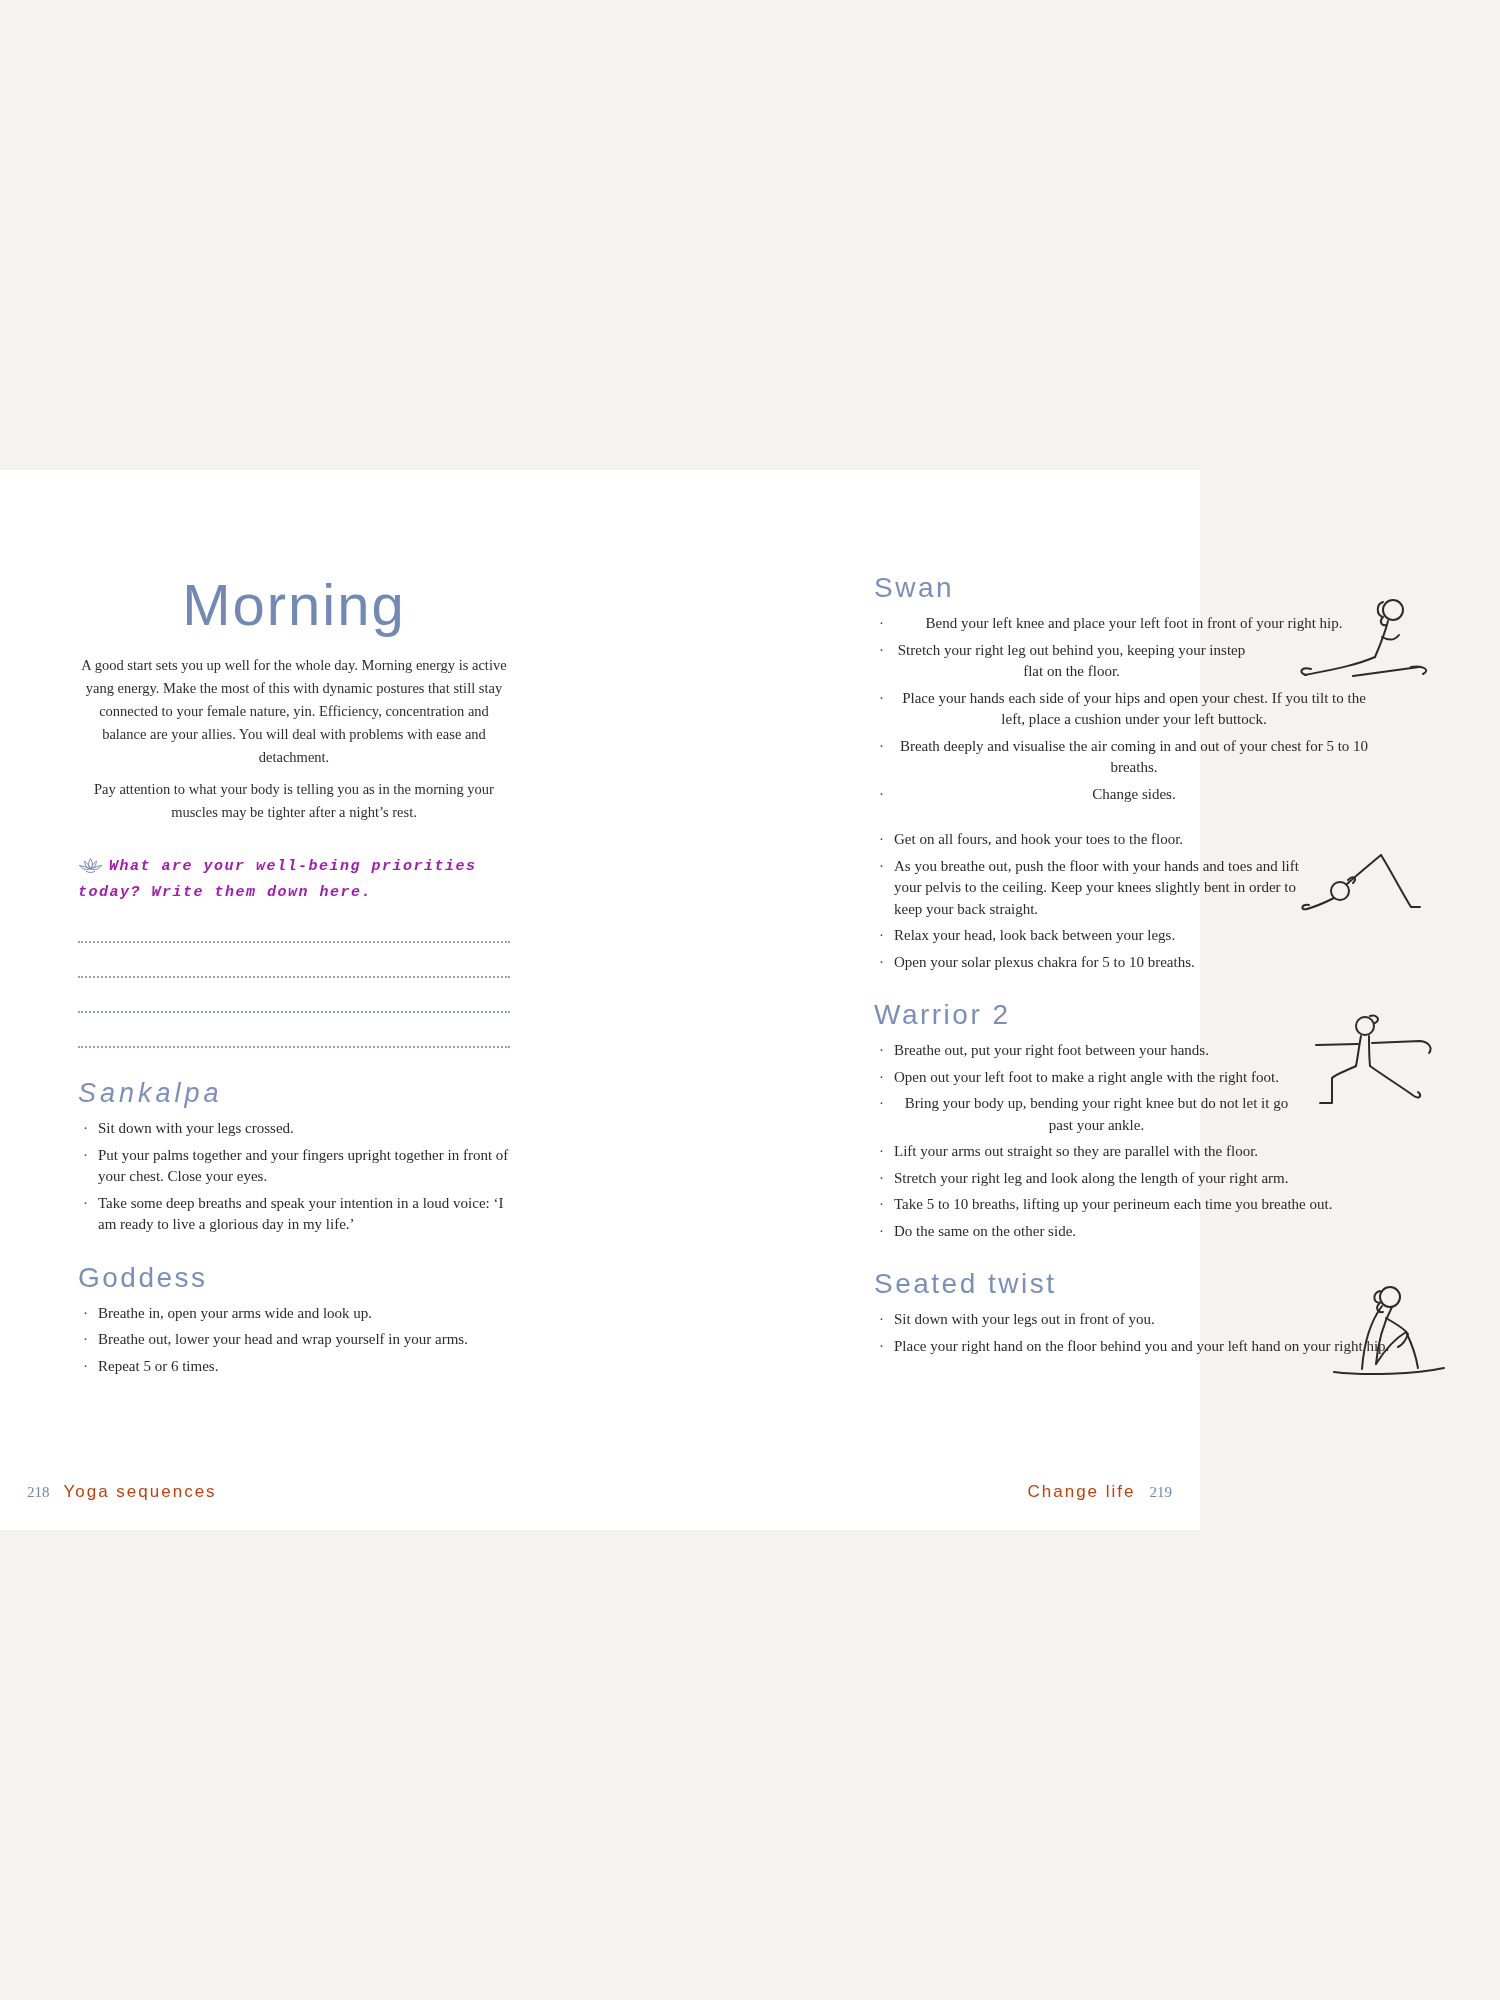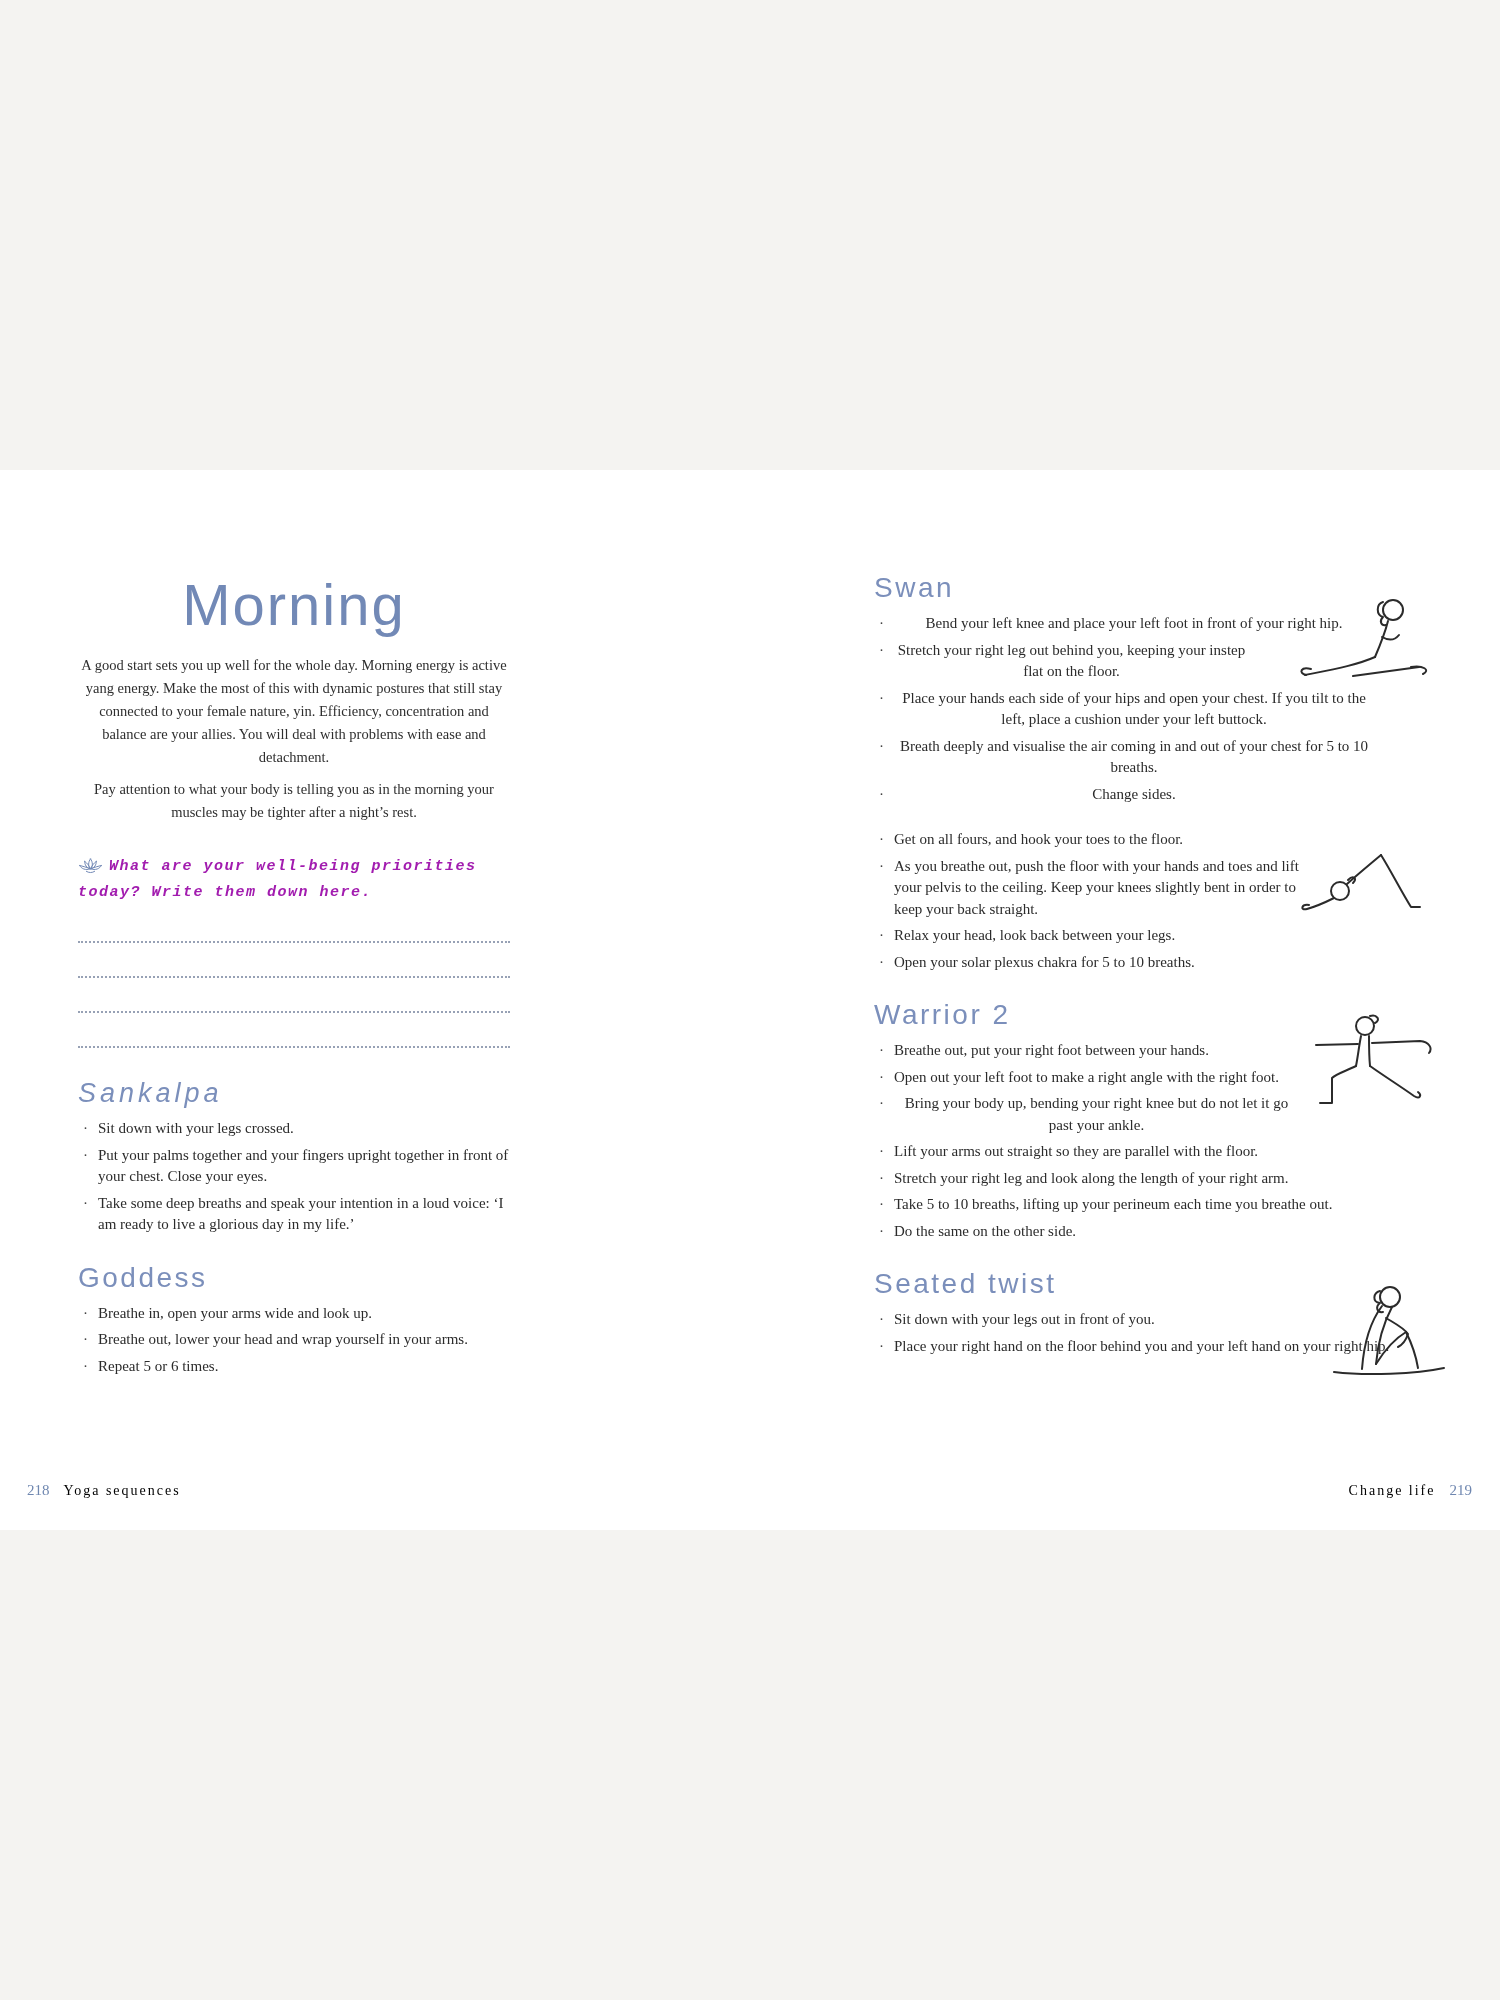--- a/index.html
+++ b/index.html
@@ -1,18 +1,18 @@
 <!DOCTYPE html>
 <html><head>
 <meta charset="utf-8">
 <style>
   html,body{margin:0;padding:0;background:#e9e8e6;}
   .canvas{position:relative;width:1500px;height:2000px;background:#f4f3f1;overflow:hidden;
           font-family:"Liberation Serif","DejaVu Serif",serif;color:#2f2f2f;}
-  .spread{position:absolute;left:0;top:470px;width:1500px;height:1060px;background:#ffffff;}
+  .spread{position:absolute;left:0;top:470px;width:1200px;height:1060px;background:#ffffff;}
 
   
   .left-col{position:absolute;left:78px;top:100px;width:432px;}
   .page-title{margin:0 0 14px 0;text-align:center;
     font-family:"Liberation Sans","DejaVu Sans",sans-serif;font-weight:400;
     font-size:58px;line-height:70px;letter-spacing:2px;color:#7289b6;}
   .intro p{margin:0 0 9px 0;text-align:center;font-size:14.5px;line-height:23px;color:#2e2e2e;}
   .prompt{margin-top:32px;font-family:Liberation Mono, monospace;
     font-style:italic;font-weight:bold;font-size:15px;line-height:22px;
     letter-spacing:1.5px;color:#a21caf;}
@@ -50,22 +50,22 @@
   .figure{position:absolute;}
   .figure svg{stroke:#2b2b2b;fill:none;stroke-width:2;stroke-linecap:round;stroke-linejoin:round;}
   #fig-swan{left:1295px;top:595px;}
   #fig-dfd{left:1297px;top:845px;}
   #fig-w2{left:1308px;top:1013px;}
   #fig-seated{left:1326px;top:1284px;}
 
   
   .footer{position:absolute;top:1012px;font-size:13px;white-space:nowrap;}
   .footer .num{font-family:"Liberation Serif","DejaVu Serif",serif;font-size:15px;color:#6f87b0;}
-  .footer .lbl{font-family:Liberation Serif, serif;font-size:14px;
-    letter-spacing:2px;color:#000000;font-weight:500;}
+  .footer .lbl{font-family:Liberation Sans, sans-serif;font-size:17px;
+    letter-spacing:2px;color:#c2410c;font-weight:500;}
   .footer-left{left:27px;}
   .footer-left .lbl{margin-left:14px;}
   .footer-right{right:28px;}
   .footer-right .lbl{margin-right:14px;}
 </style>
 </head>
 <body>
 
 <div class="canvas">
   <div class="spread">

